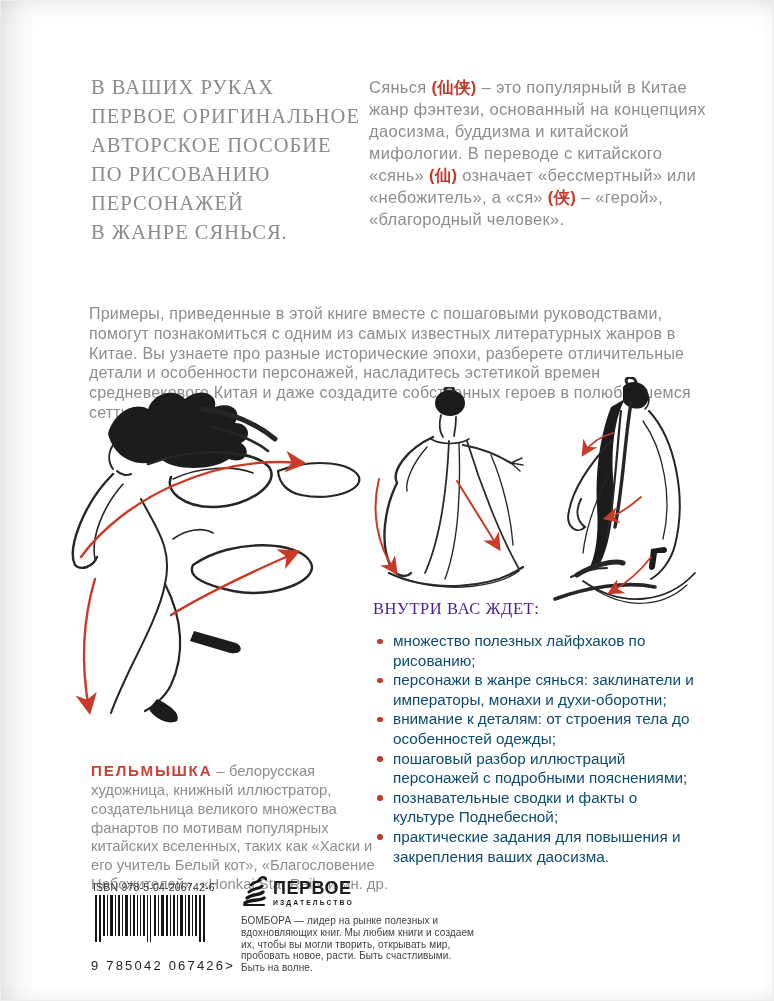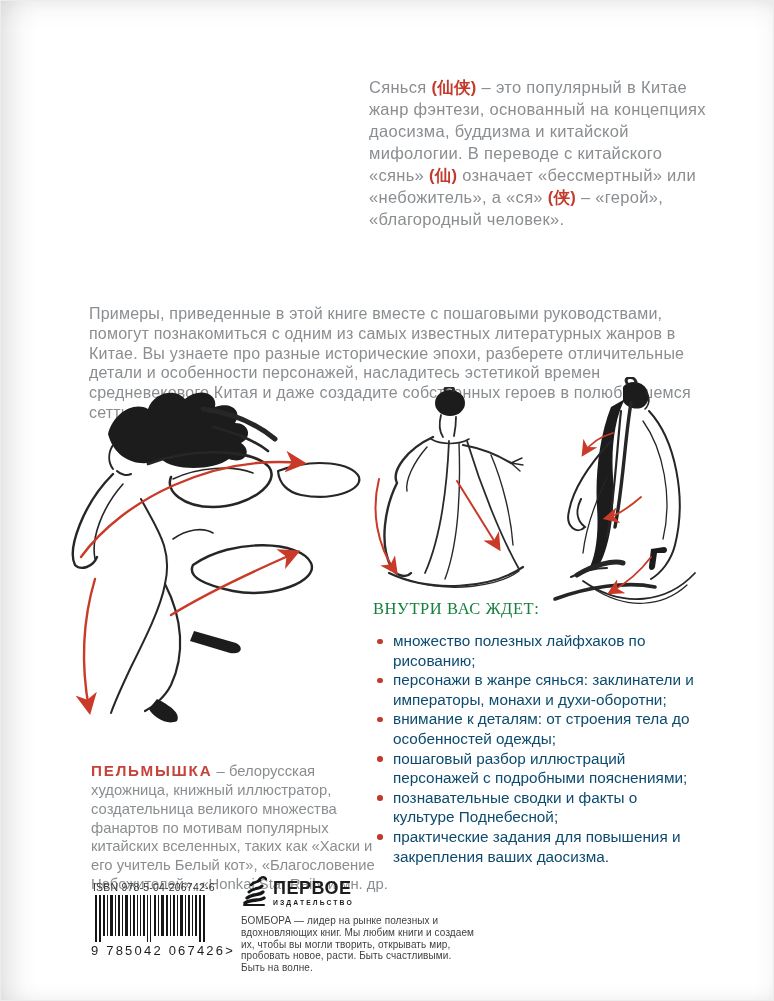--- a/index.html
+++ b/index.html
@@ -23,55 +23,63 @@
   }
   .cn{color:#c23a2c;font-weight:bold;}
   .summary{
     position:absolute;left:88px;top:287px;width:620px;
     font-size:16px;line-height:19.8px;letter-spacing:.2px;color:#8a8e91;
   }
   .sketch{position:absolute;}
   .features{position:absolute;left:372px;top:598px;width:322px;}
   .features h2{
     margin:0;font-family:"Liberation Serif","DejaVu Serif",serif;
-    font-size:16.5px;font-weight:normal;letter-spacing:.6px;color:#15803d;
+    font-size:16.5px;font-weight:normal;letter-spacing:.6px;color:#4c1d95;
   }
   .features ul{margin:12px 0 0 0;padding:0;list-style:none;}
   .features li{
     position:relative;padding-left:20px;margin:0;
     font-size:15.3px;line-height:19.6px;color:#0c4a6e;
   }
   .features li::before{
     content:"";position:absolute;left:4px;top:7.5px;width:5.5px;height:5.5px;
     border-radius:50%;background:#c03a2e;
   }
   .author{
     position:absolute;left:90px;top:746px;width:300px;
     font-size:14.8px;line-height:18.9px;color:#8a8e91;
   }
   .author b{color:#c7423a;letter-spacing:1.8px;font-size:15.2px;}
   .barcode-block{position:absolute;left:90px;top:880px;width:132px;color:#2e2e2e;}
   .isbn{font-size:10.5px;letter-spacing:.2px;margin:0 0 2px 2px;color:#333;}
   .bars{display:block;}
   .bc-digits{
-    margin-top:0;font-size:13px;letter-spacing:2.2px;color:#1d1d1d;
+    margin-top:15px;font-size:13px;letter-spacing:2.2px;color:#1d1d1d;
     font-family:"Liberation Sans","DejaVu Sans",sans-serif;white-space:nowrap;
   }
   .publisher{position:absolute;left:240px;top:874px;width:240px;}
   .logo-row{display:flex;align-items:flex-start;}
   .logo-icon{flex:0 0 auto;margin-right:6px;}
   .logo-name{font-size:18px;font-weight:bold;letter-spacing:.5px;color:#1c1c1c;line-height:20px;margin-top:3px;}
   .logo-sub{font-size:6.8px;font-weight:bold;letter-spacing:2.1px;color:#1c1c1c;margin-top:1px;}
   .about{margin-top:9px;font-size:10px;line-height:11.8px;color:#3f3f3f;letter-spacing:.1px;width:234px;}
 </style>
 </head>
 <body>
 
 <div class="page">
 
+  <div class="headline">
+    <div>В ВАШИХ РУКАХ</div>
+    <div>ПЕРВОЕ ОРИГИНАЛЬНОЕ</div>
+    <div>АВТОРСКОЕ ПОСОБИЕ</div>
+    <div>ПО РИСОВАНИЮ</div>
+    <div>ПЕРСОНАЖЕЙ</div>
+    <div>В ЖАНРЕ СЯНЬСЯ.</div>
+  </div>
 
   <p class="intro"><span>Сянься </span><span class="cn">(仙侠)</span><span> – это популярный в Китае жанр фэнтези, основанный на концепциях даосизма, буддизма и китайской мифологии. В переводе с китайского «сянь» </span><span class="cn">(仙)</span><span> означает «бессмертный» или «небожитель», а «ся» </span><span class="cn">(侠)</span><span> – «герой», «благородный человек».</span></p>
 
   <p class="summary">Примеры, приведенные в этой книге вместе с пошаговыми руководствами, помогут познакомиться с одним из самых известных литературных жанров в Китае. Вы узнаете про разные исторические эпохи, разберете отличительные детали и особенности персонажей, насладитесь эстетикой времен средневекового Китая и даже создадите собственных героев в полюбившемся сеттинге.</p>
 
   <svg class="sketch" style="left:52px;top:378px;" width="330" height="360" viewBox="0 0 330 360">
     <defs>
       <marker id="ra" markerWidth="9" markerHeight="9" refX="6.5" refY="4.5" orient="auto">
         <path d="M0,0 L9,4.5 L0,9 L2.6,4.5 Z" fill="#c93a28"></path>
       </marker>

